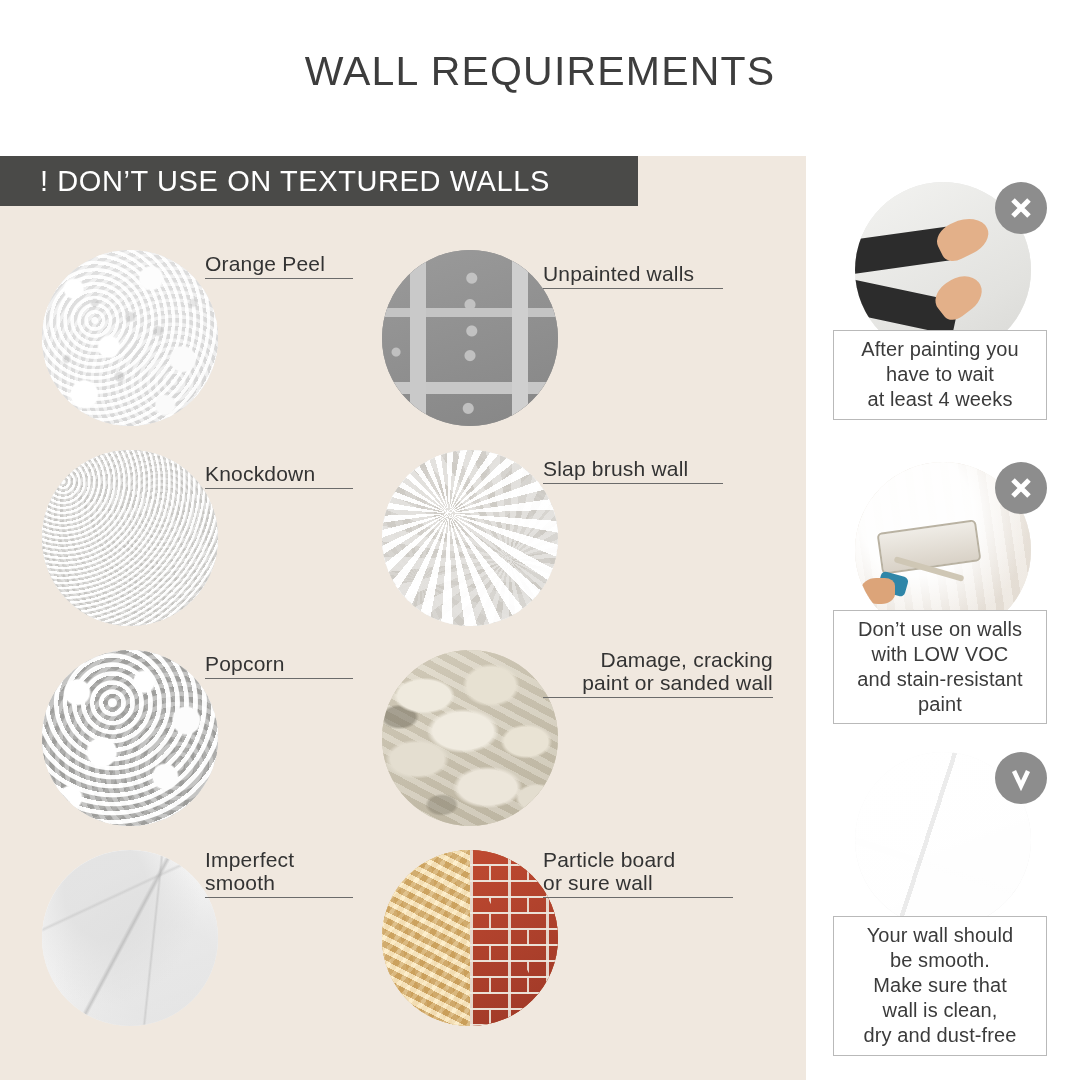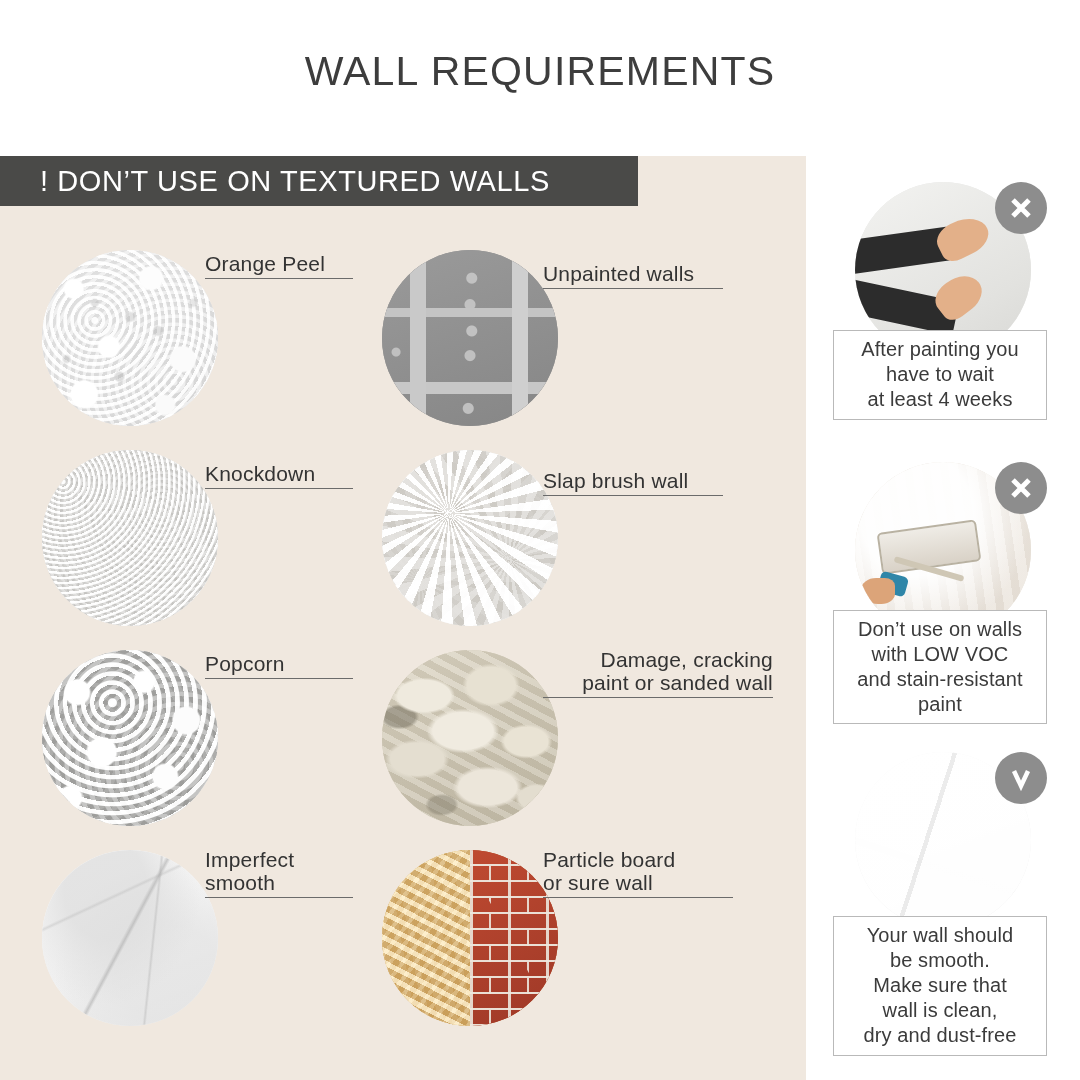--- a/index.html
+++ b/index.html
@@ -355,21 +355,21 @@
       <div class="label-wrap" style="left:205px; top:462px; width:148px;">
         <div class="label-text">Knockdown</div>
         <div class="label-rule"></div>
       </div>
     </div>
 
     <div class="cell">
       <div class="swatch" style="left:382px; top:450px;">
         <div class="tex tex-slapbrush"></div>
       </div>
-      <div class="label-wrap" style="left:543px; top:469px; width:180px;">
+      <div class="label-wrap" style="left:543px; top:457px; width:180px;">
         <div class="label-text">Slap brush wall</div>
         <div class="label-rule"></div>
       </div>
     </div>
 
     <div class="cell">
       <div class="swatch" style="left:42px; top:650px;">
         <div class="tex tex-popcorn"></div>
       </div>
       <div class="label-wrap" style="left:205px; top:652px; width:148px;">

